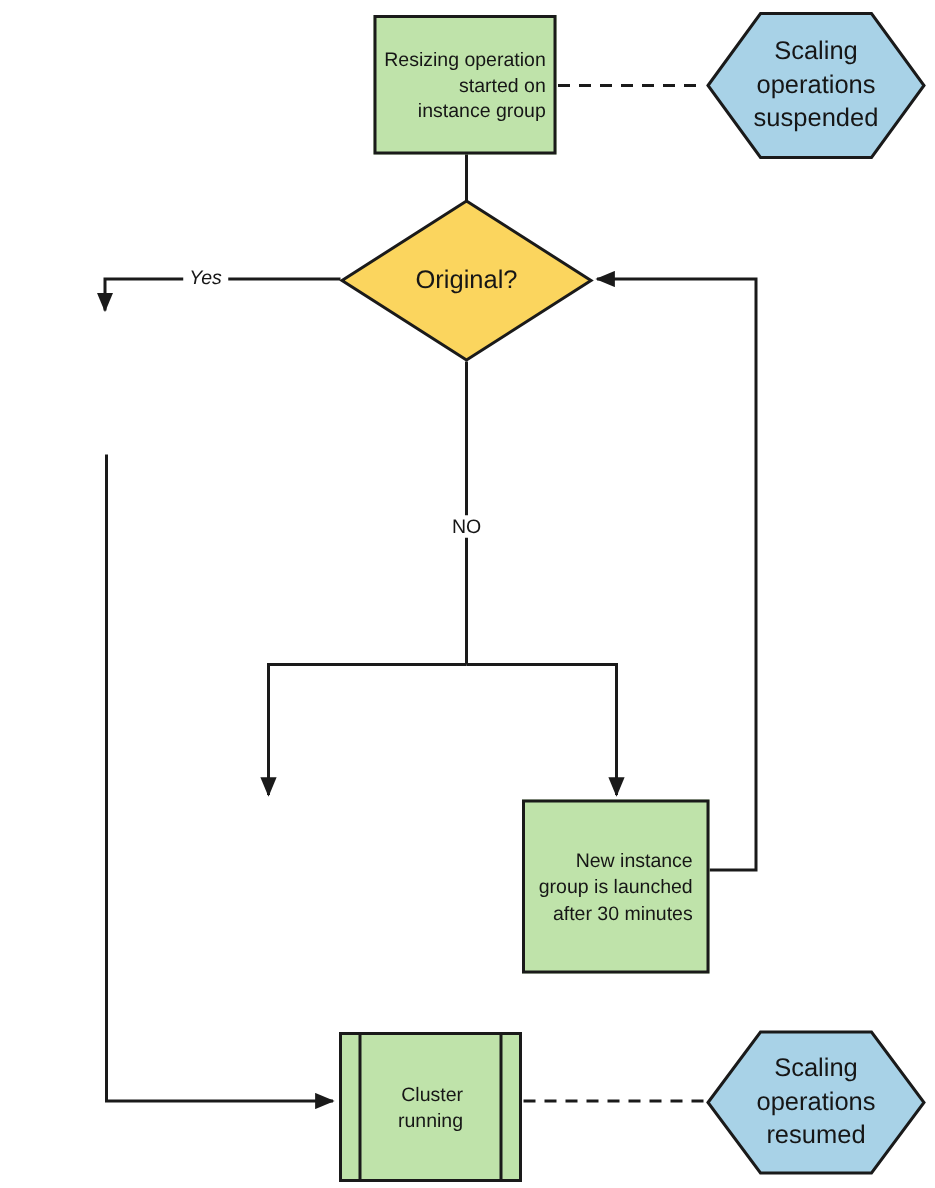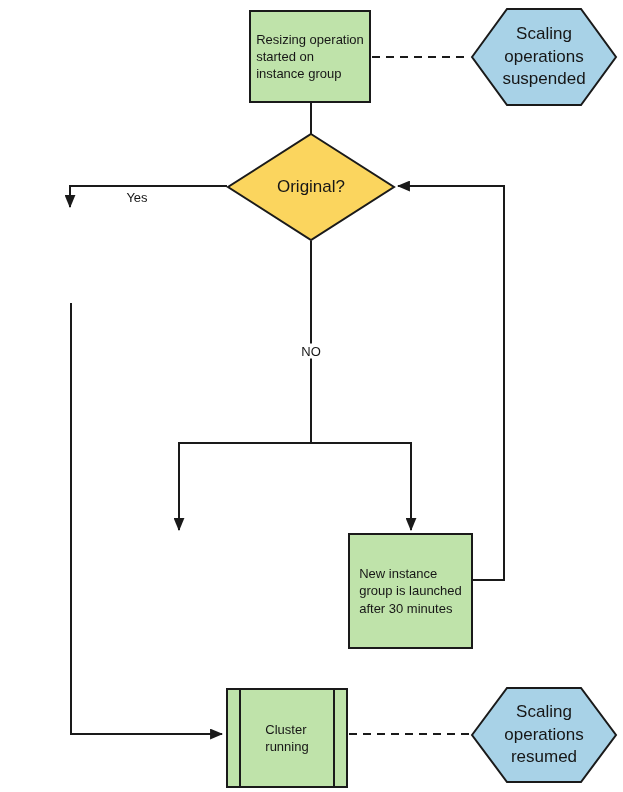--- a/index.html
+++ b/index.html
@@ -6,21 +6,21 @@
   .canvas{
     position:relative;width:623px;height:792px;background:#ffffff;
     font-family:"Liberation Sans",sans-serif;color:#161616;overflow:hidden;
   }
   .edges{position:absolute;left:0;top:0;}
   .edge{fill:none;stroke:#1a1a1a;stroke-width:2;}
   .edge.dashed{stroke-dasharray:8 6;}
   .shape{stroke:#1a1a1a;stroke-width:2;}
   .node{
     position:absolute;display:flex;align-items:center;justify-content:center;
-    text-align:left;font-size:13px;line-height:1.32;
+    text-align:right;font-size:13px;line-height:1.32;
     border:2px solid #1a1a1a;box-sizing:border-box;
   }
   .node span,.label span{white-space:pre-line;}
   .green{background:#bfe3aa;}
   .pink{background:#f5a5a2;}
   .label{
     position:absolute;display:flex;align-items:center;justify-content:center;
     text-align:center;font-size:17px;line-height:1.32;
   }
   .bar{position:absolute;top:-2px;bottom:-2px;width:0;border-left:2px solid #1a1a1a;}
@@ -86,21 +86,21 @@
     <i class="bar r"></i>
     <span>Cluster
 running</span>
   </div>
 
   <div class="label" style="left:482px;top:687px;width:124px;height:96px;">
     <span>Scaling operations
 resumed</span>
   </div>
 
-  <div class="edge-label" style="left:137px;top:197px;">
+  <div class="edge-label" style="left:137px;top:185px;font-style:italic;">
     <span>Yes</span>
   </div>
 
   <div class="edge-label" style="left:311px;top:351px;">
     <span>NO</span>
   </div>
 
 </div>
 
 </body></html>

